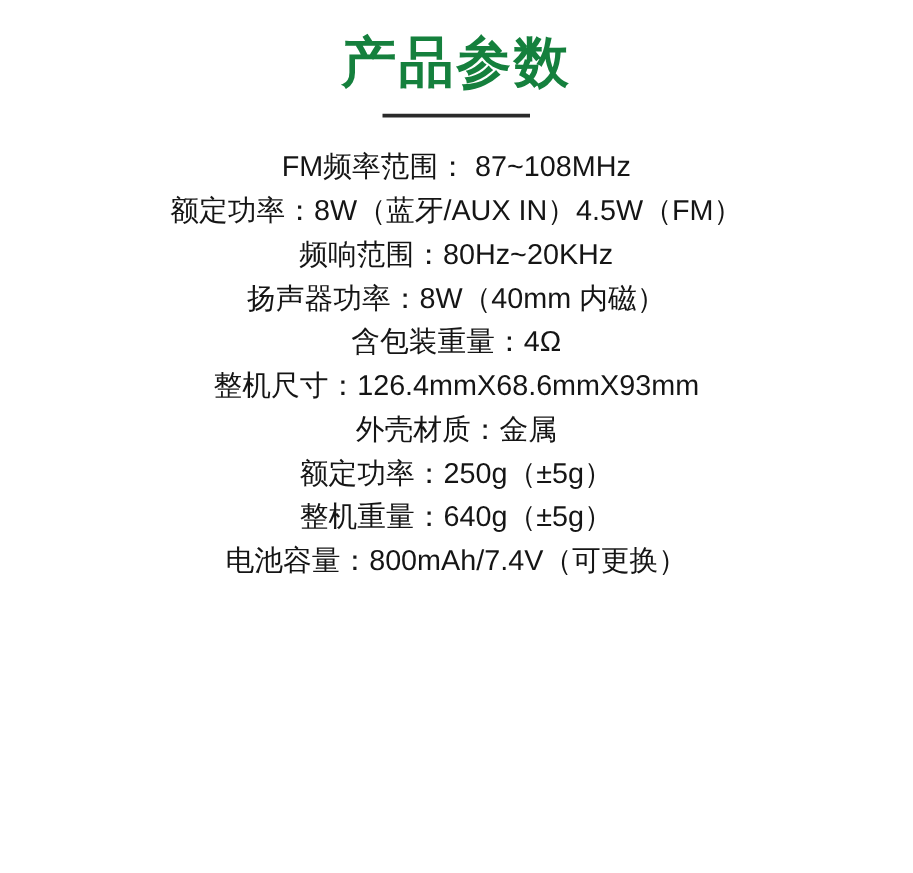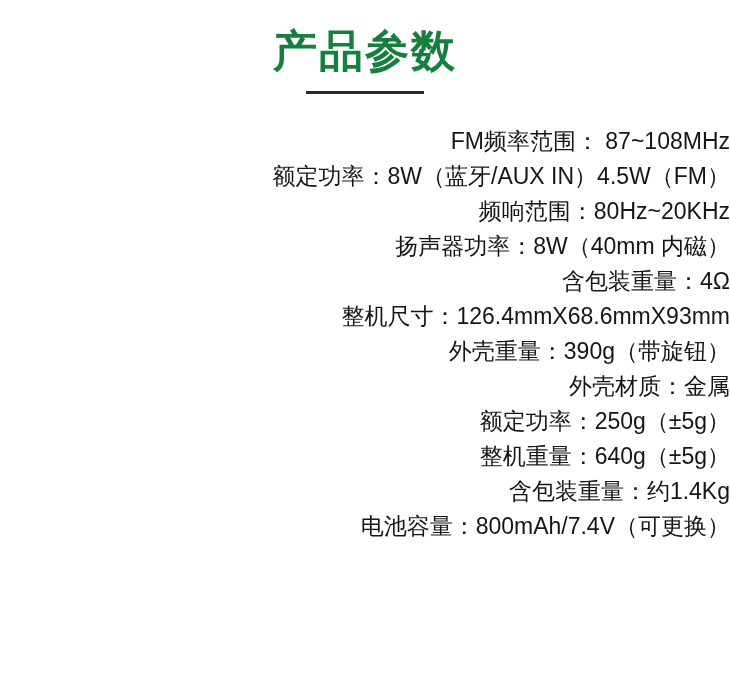--- a/index.html
+++ b/index.html
@@ -35,22 +35,21 @@
     width: 118px;
     height: 3px;
     background: #2a2a2a;
     margin-top: 14px;
     margin-bottom: 22px;
   }
   .spec-list {
     width: 100%;
     display: flex;
     flex-direction: column;
-    align-items: flex-end;
-    margin-top: 8px;
+    align-items: center;
   }
   .spec-line {
     font-size: 23px;
     line-height: 35px;
     text-align: center;
     white-space: nowrap;
     color: #151515;
     font-weight: 500;
   }
 </style>
@@ -62,21 +61,19 @@
   <div class="title">产品参数</div>
   <div class="title-rule"></div>
 
   <div class="spec-list">
     <div class="spec-line">FM频率范围： 87~108MHz</div>
     <div class="spec-line">额定功率：8W（蓝牙/AUX IN）4.5W（FM）</div>
     <div class="spec-line">频响范围：80Hz~20KHz</div>
     <div class="spec-line">扬声器功率：8W（40mm 内磁）</div>
     <div class="spec-line">含包装重量：4Ω</div>
     <div class="spec-line">整机尺寸：126.4mmX68.6mmX93mm</div>
-    <div class="spec-line">外壳重量：390g（带旋钮）</div>
     <div class="spec-line">外壳材质：金属</div>
     <div class="spec-line">额定功率：250g（±5g）</div>
     <div class="spec-line">整机重量：640g（±5g）</div>
-    <div class="spec-line">含包装重量：约1.4Kg</div>
     <div class="spec-line">电池容量：800mAh/7.4V（可更换）</div>
   </div>
 
 </div>
 
 </body></html>

